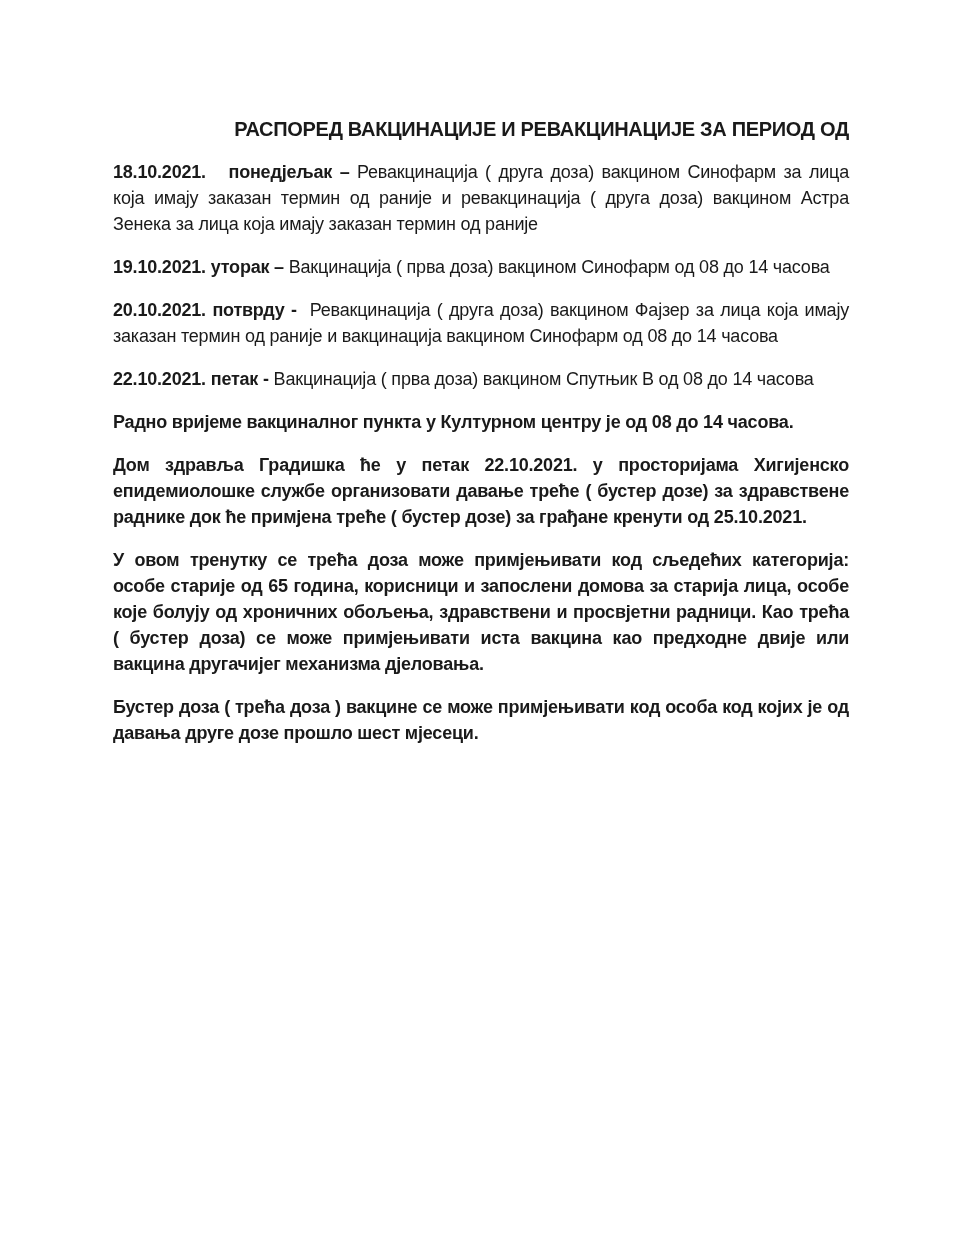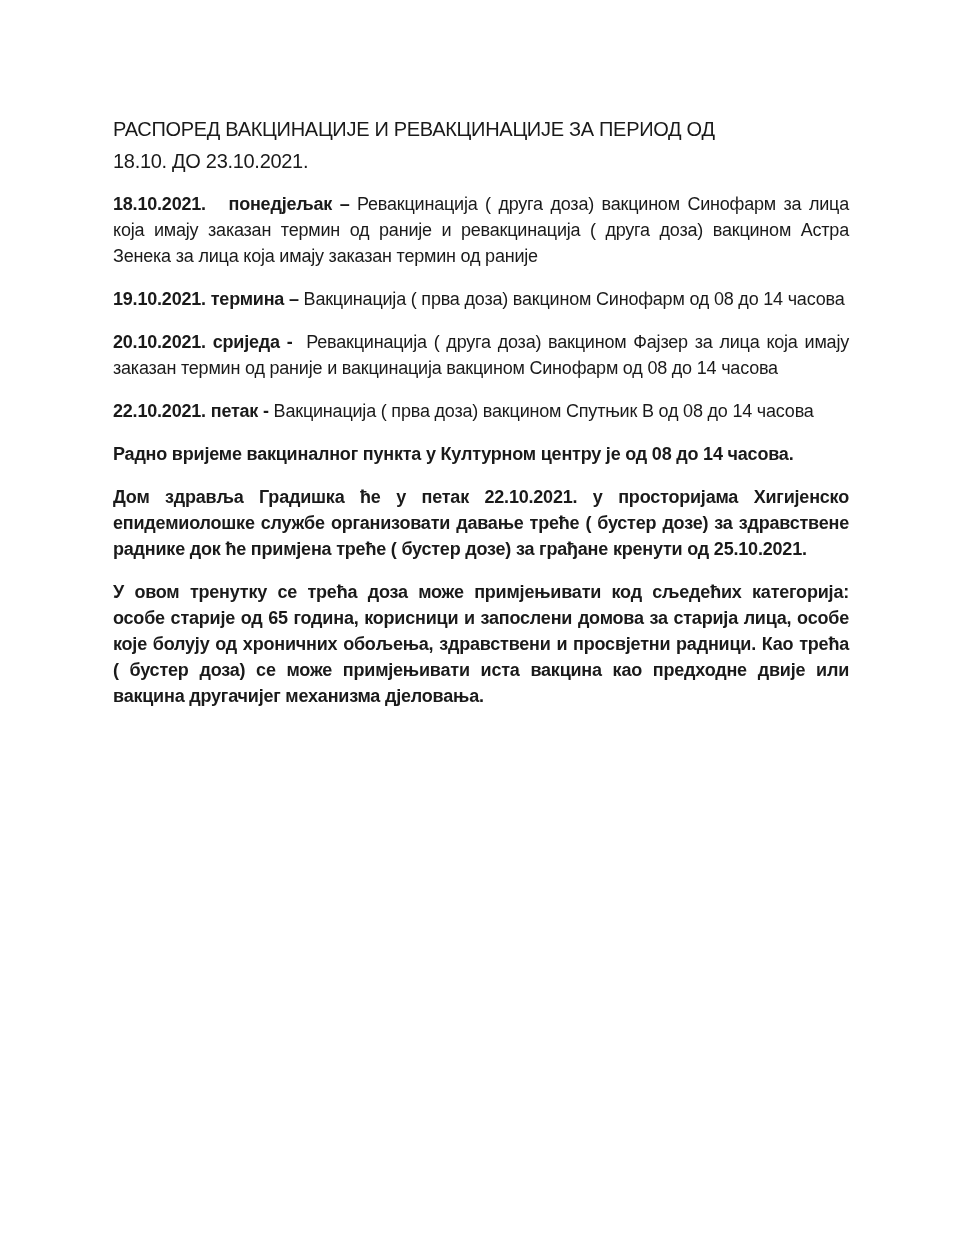--- a/index.html
+++ b/index.html
@@ -15,22 +15,22 @@
     font-family: "Liberation Sans", sans-serif;
     color: #1a1a1a;
   }
   .page {
     position: absolute;
     left: 113px;
     top: 113px;
     width: 736px;
   }
   .title {
-    text-align: left;
-    font-weight: normal;
+    text-align: right;
+    font-weight: bold;
     font-size: 20px;
     line-height: 32px;
     margin: 0 0 14px 0;
     letter-spacing: -0.3px;
   }
   .title span { display: block; }
   p {
     margin: 0 0 17px 0;
     font-size: 18px;
     line-height: 26px;
@@ -39,45 +39,45 @@
   }
   .b { font-weight: bold; }
   p.bold-para { font-weight: bold; }
 </style>
 </head>
 <body>
 
 <div class="page">
   <h1 class="title">
     <span>РАСПОРЕД ВАКЦИНАЦИЈЕ И РЕВАКЦИНАЦИЈЕ ЗА ПЕРИОД ОД</span>
-    <span>18.10. ДО 23.10.2021.</span>
   </h1>
 
   <p>
     <span class="b">18.10.2021.</span>&nbsp;&nbsp;
     <span class="b">понедјељак –</span>
     <span>Ревакцинација ( друга доза) вакцином Синофарм за лица која имају заказан термин од раније и ревакцинација ( друга доза) вакцином Астра Зенека за лица која имају заказан термин од раније</span>
   </p>
 
   <p>
     <span class="b">19.10.2021.</span>
-    <span class="b">термина –</span>
+    <span class="b">уторак –</span>
     <span>Вакцинација ( прва доза) вакцином Синофарм од 08 до 14 часова</span>
   </p>
 
   <p>
     <span class="b">20.10.2021.</span>
-    <span class="b">сриједа -</span>&nbsp;
+    <span class="b">потврду -</span>&nbsp;
     <span>Ревакцинација ( друга доза) вакцином Фајзер за лица која имају заказан термин од раније и вакцинација вакцином Синофарм од 08 до 14 часова</span>
   </p>
 
 
   <p>
     <span class="b">22.10.2021.</span>
     <span class="b">петак -</span>
     <span>Вакцинација ( прва доза) вакцином Спутњик В од 08 до 14 часова</span>
   </p>
 
 
   <p class="bold-para">Радно вријеме вакциналног пункта у Културном центру је од 08 до 14 часова.</p>
   <p class="bold-para">Дом здравља Градишка ће у петак 22.10.2021. у просторијама Хигијенско епидемиолошке службе организовати давање треће ( бустер дозе) за здравствене раднике док ће примјена треће ( бустер дозе) за грађане кренути од 25.10.2021.</p>
   <p class="bold-para">У овом тренутку се трећа доза може примјењивати код сљедећих категорија: особе старије од 65 година, корисници и запослени домова за старија лица, особе које болују од хроничних обољења, здравствени и просвјетни радници. Као трећа ( бустер доза) се може примјењивати иста вакцина као предходне двије или вакцина другачијег механизма дјеловања.</p>
+  <p class="bold-para">Бустер доза ( трећа доза ) вакцине се може примјењивати код особа код којих је од давања друге дозе прошло шест мјесеци.</p>
 </div>
 
 </body></html>

